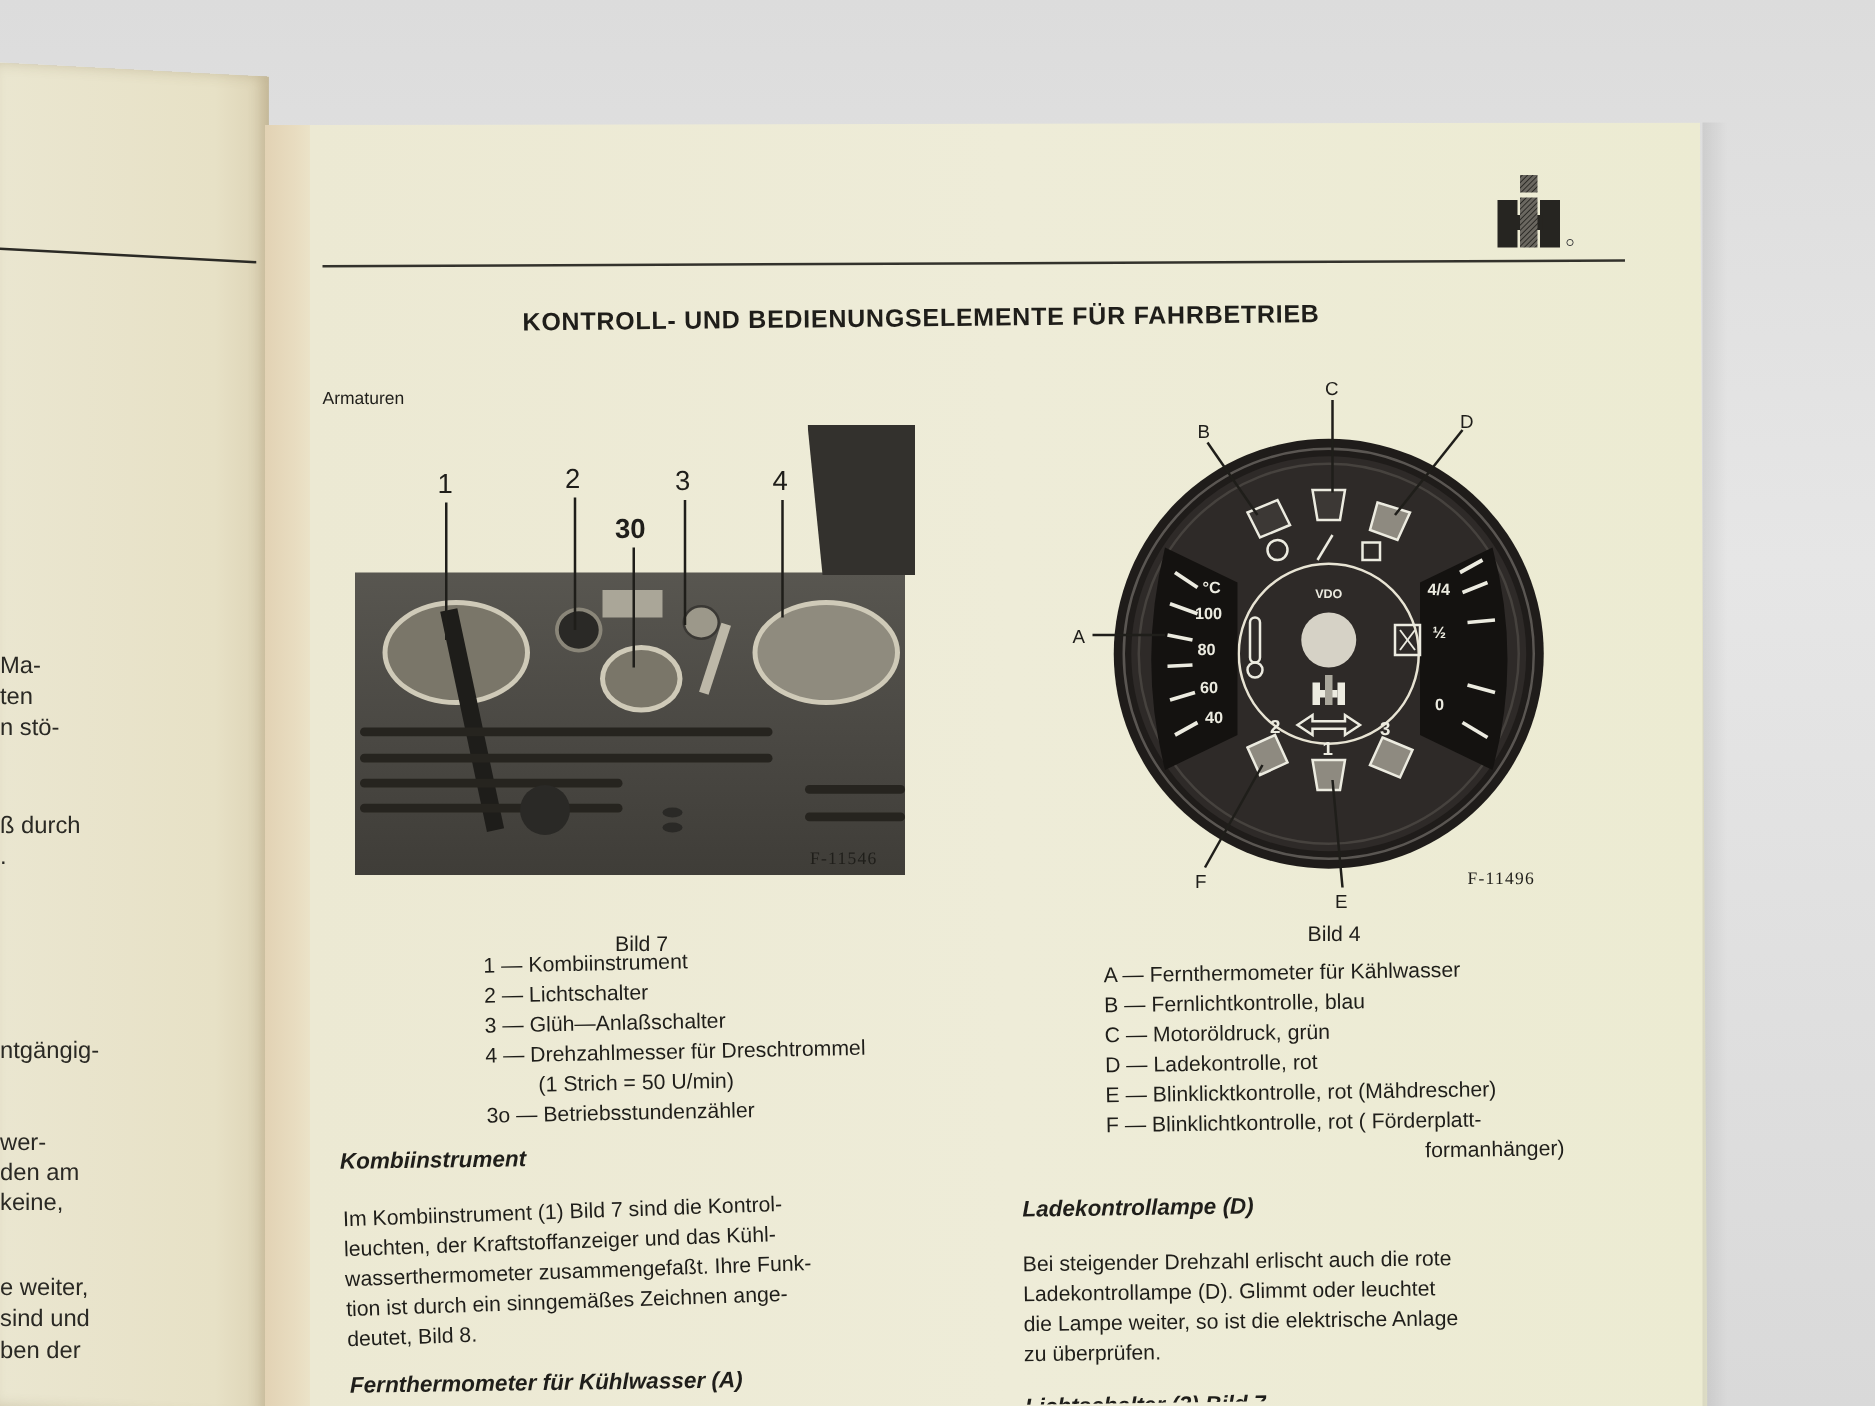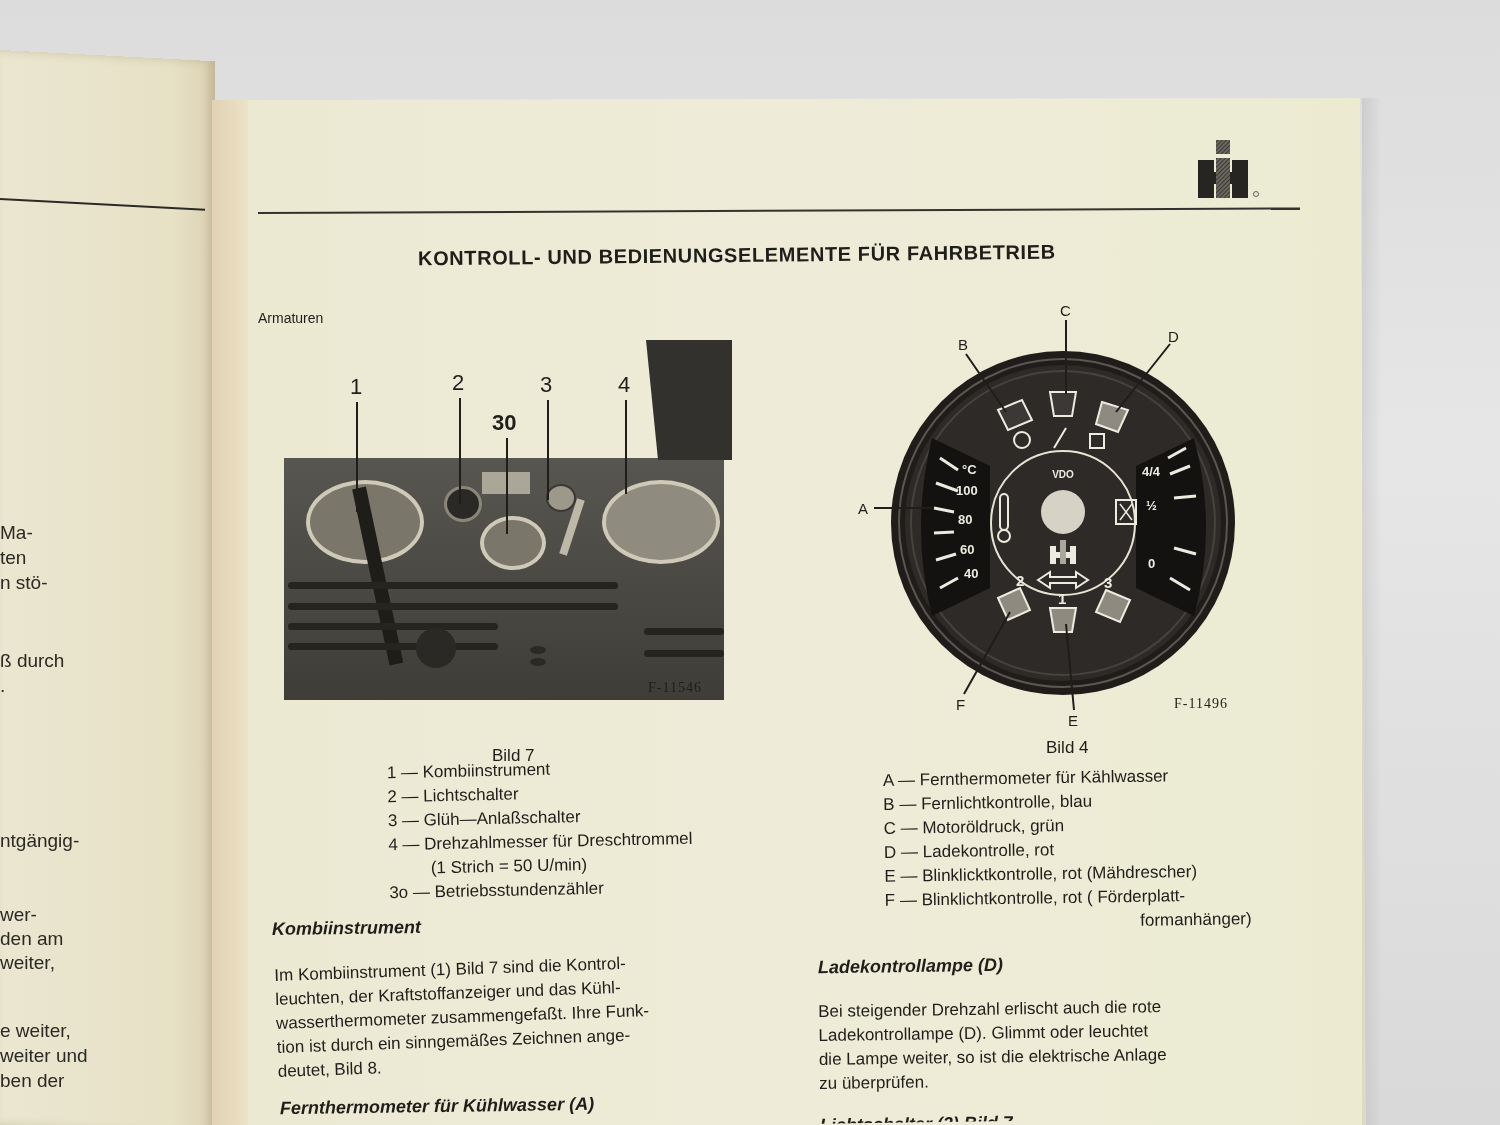--- a/index.html
+++ b/index.html
@@ -65,23 +65,23 @@
 </div>
 <div class="left-text" style="top:0;left:0;">
   <span style="position:absolute;top:520px;left:0">Ma-</span>
   <span style="position:absolute;top:545px;left:0">ten</span>
   <span style="position:absolute;top:570px;left:0">n stö-</span>
   <span style="position:absolute;top:648px;left:0">ß durch</span>
   <span style="position:absolute;top:673px;left:0">.</span>
   <span style="position:absolute;top:828px;left:0">ntgängig-</span>
   <span style="position:absolute;top:902px;left:0">wer-</span>
   <span style="position:absolute;top:926px;left:0">den am</span>
-  <span style="position:absolute;top:950px;left:0">weiter,</span>
+  <span style="position:absolute;top:950px;left:0">keine,</span>
   <span style="position:absolute;top:1018px;left:0">e weiter,</span>
-  <span style="position:absolute;top:1043px;left:0">weiter und</span>
+  <span style="position:absolute;top:1043px;left:0">sind und</span>
   <span style="position:absolute;top:1068px;left:0">ben der</span>
 </div>
 
 <div class="gutter"></div>
 
 <div class="page">
 
   <svg class="logo" viewBox="0 0 70 66">
     <defs>
       <pattern id="hatch" width="3" height="3" patternUnits="userSpaceOnUse" patternTransform="rotate(45)">

